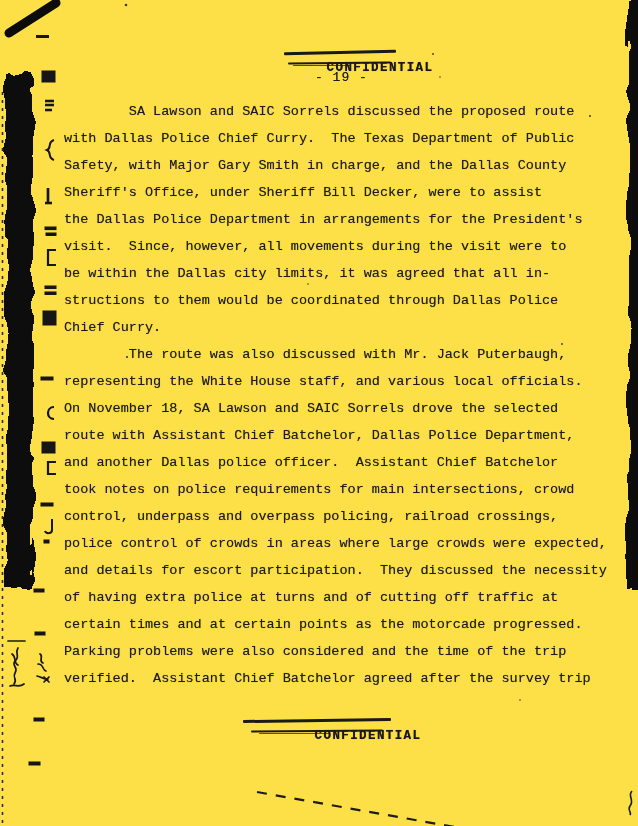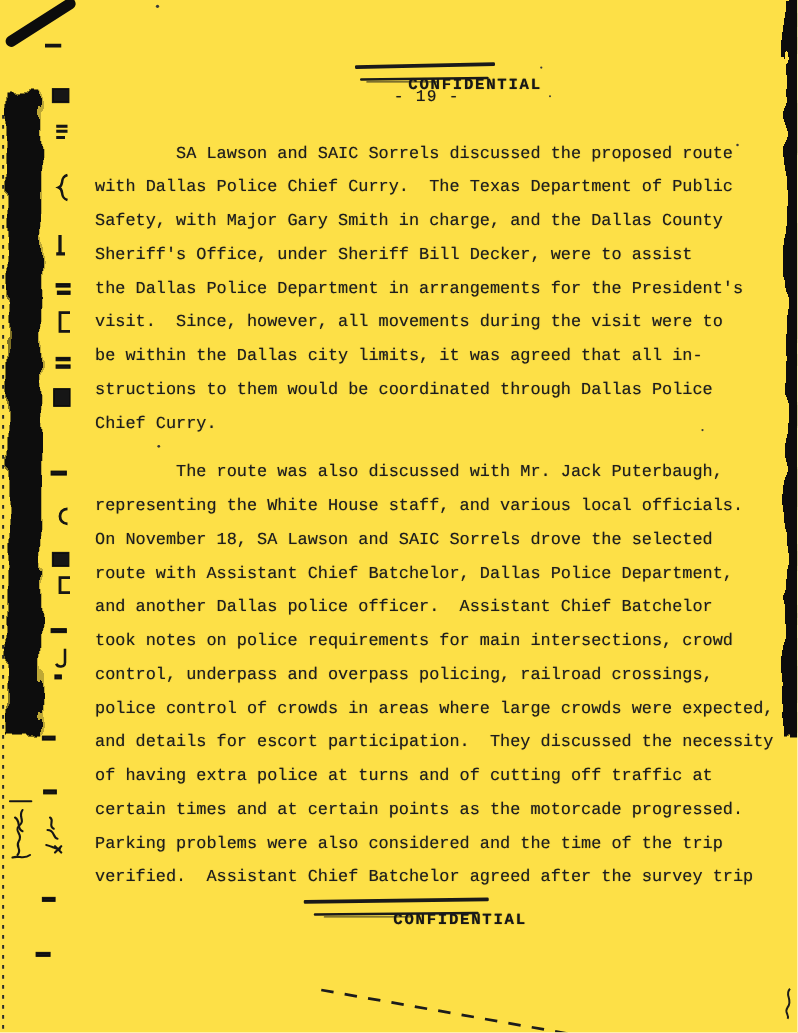--- a/index.html
+++ b/index.html
@@ -43,21 +43,21 @@
     white-space: pre;
   }
   .text-block {
     position: absolute;
     left: 64px; top: 98px;
     width: 560px;
     color: #1d1d1d;
     text-shadow: 0 0 0.7px rgba(25,25,25,0.55);
   }
   .para {
-    margin: 12px;
+    margin: 0;
     font: 400 13.5px/27px "Liberation Mono", "DejaVu Sans Mono", monospace;
     white-space: pre;
     letter-spacing: 0;
   }
 </style>
 </head>
 <body>
 
 <div id="page">
 

